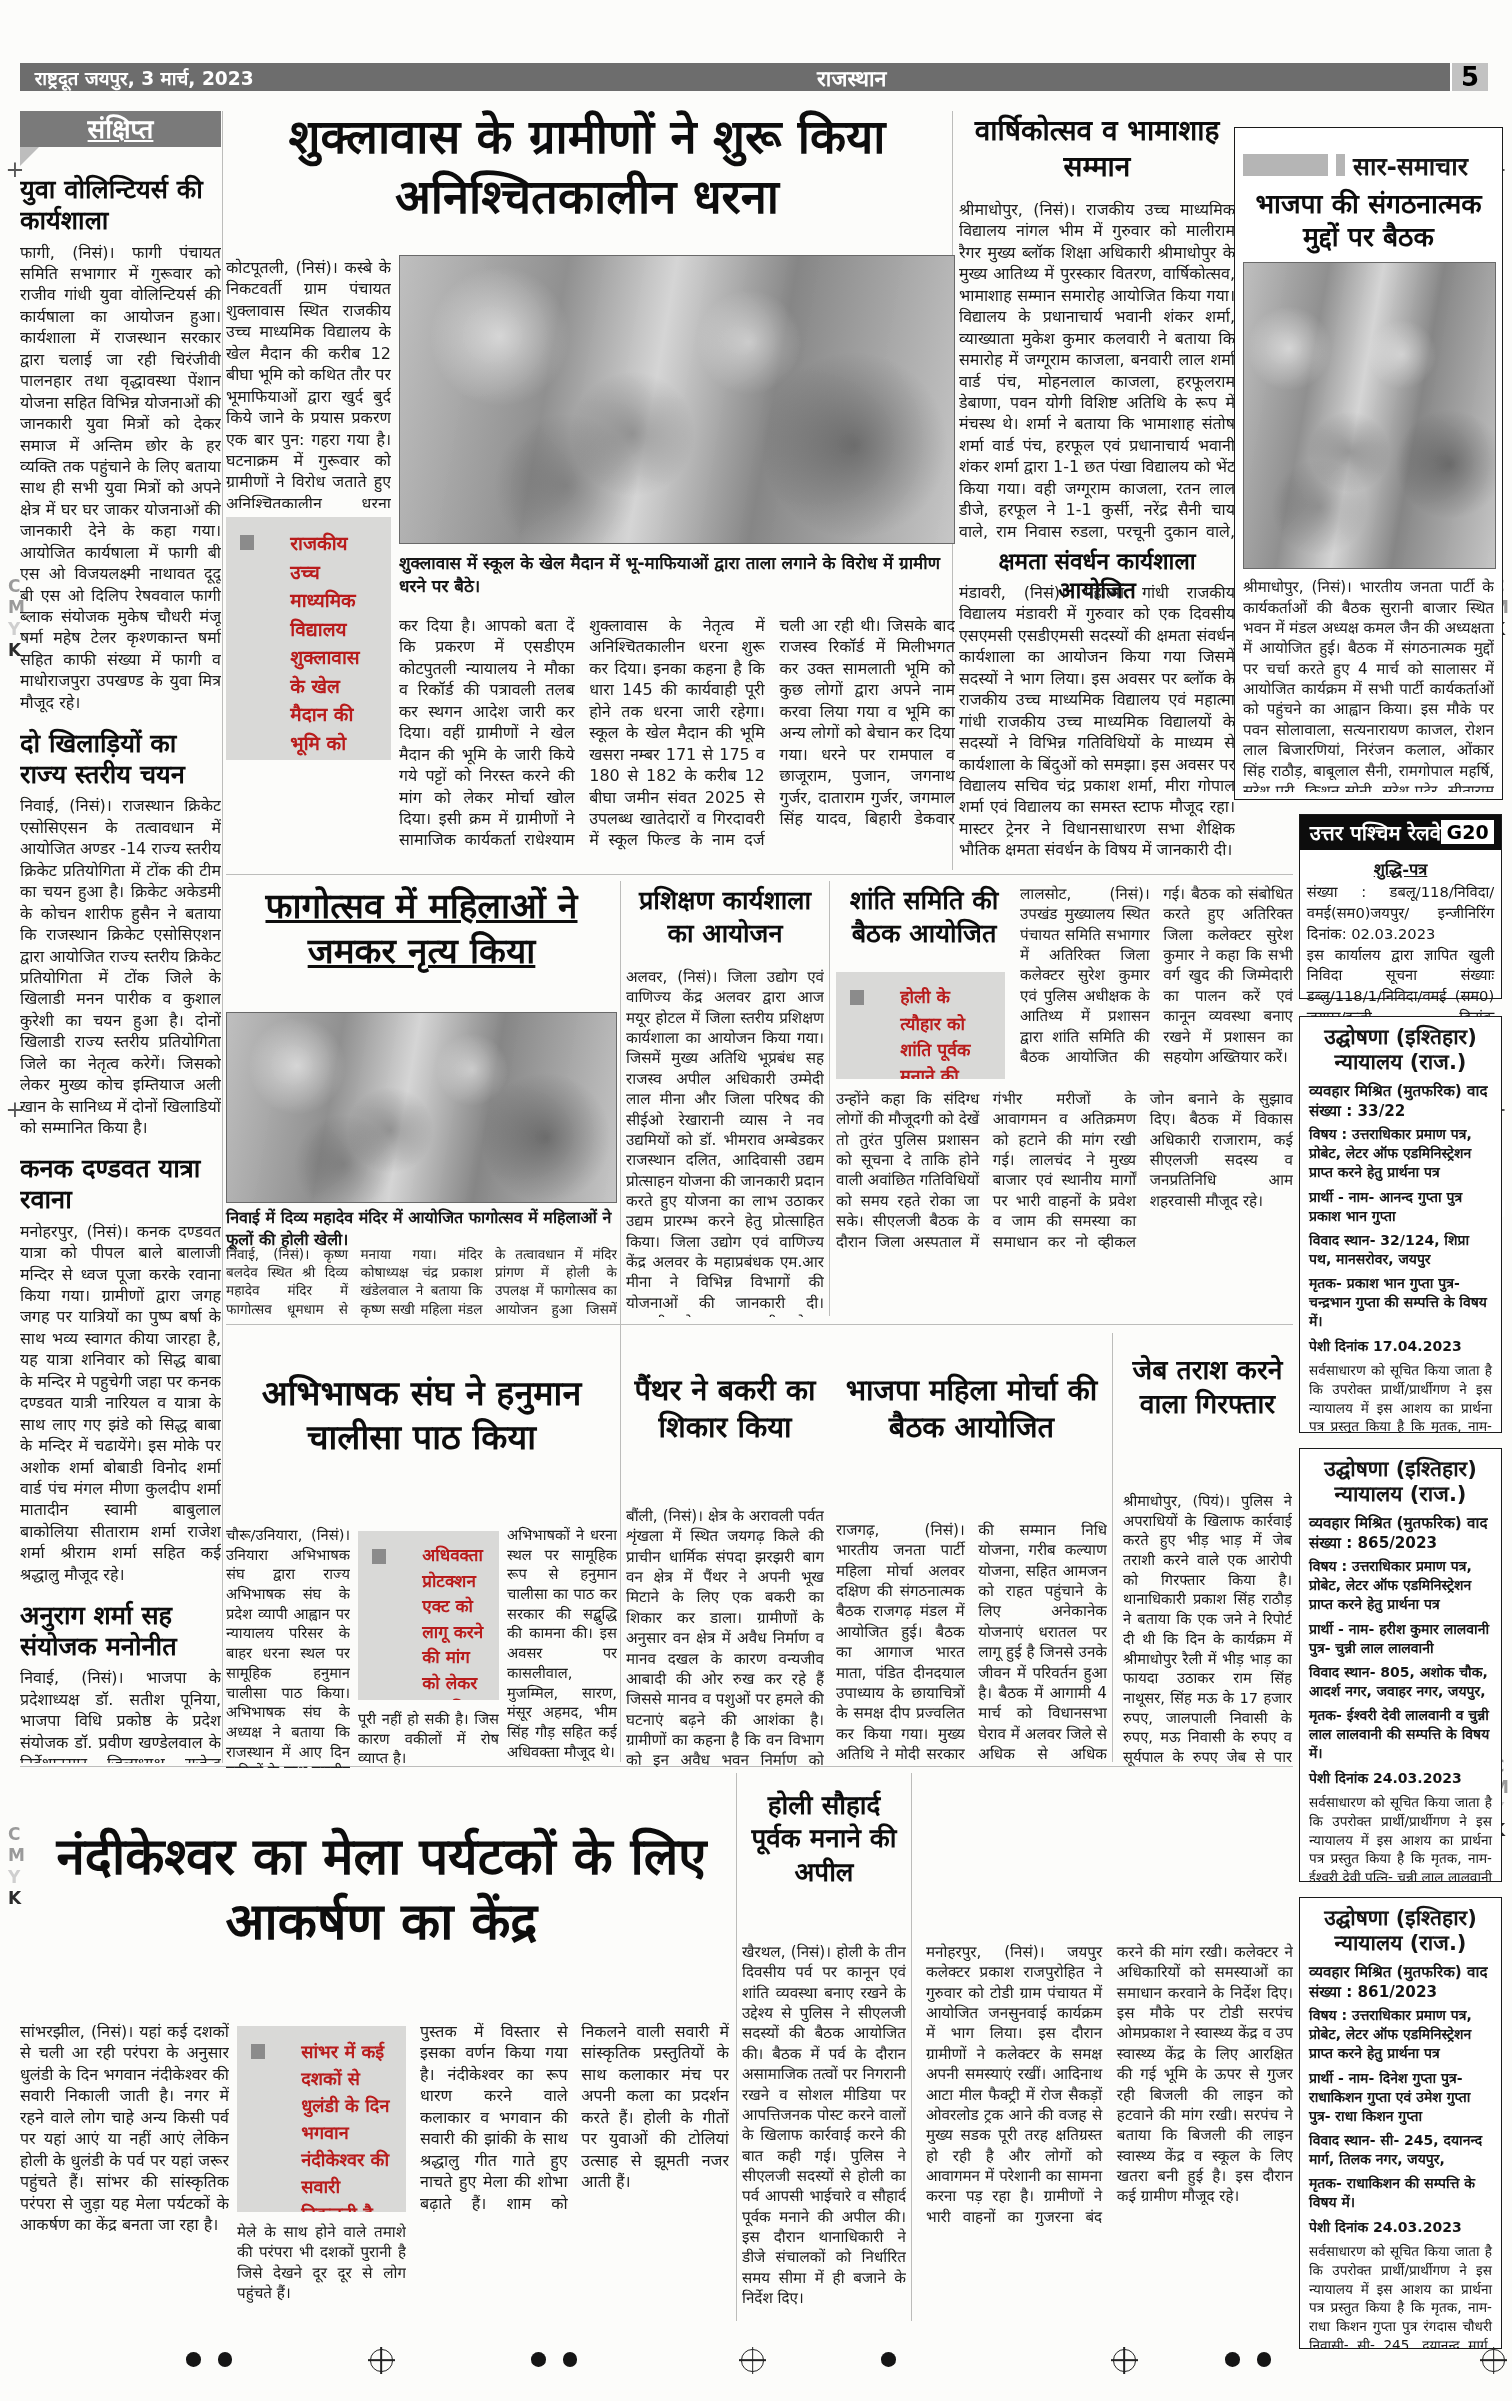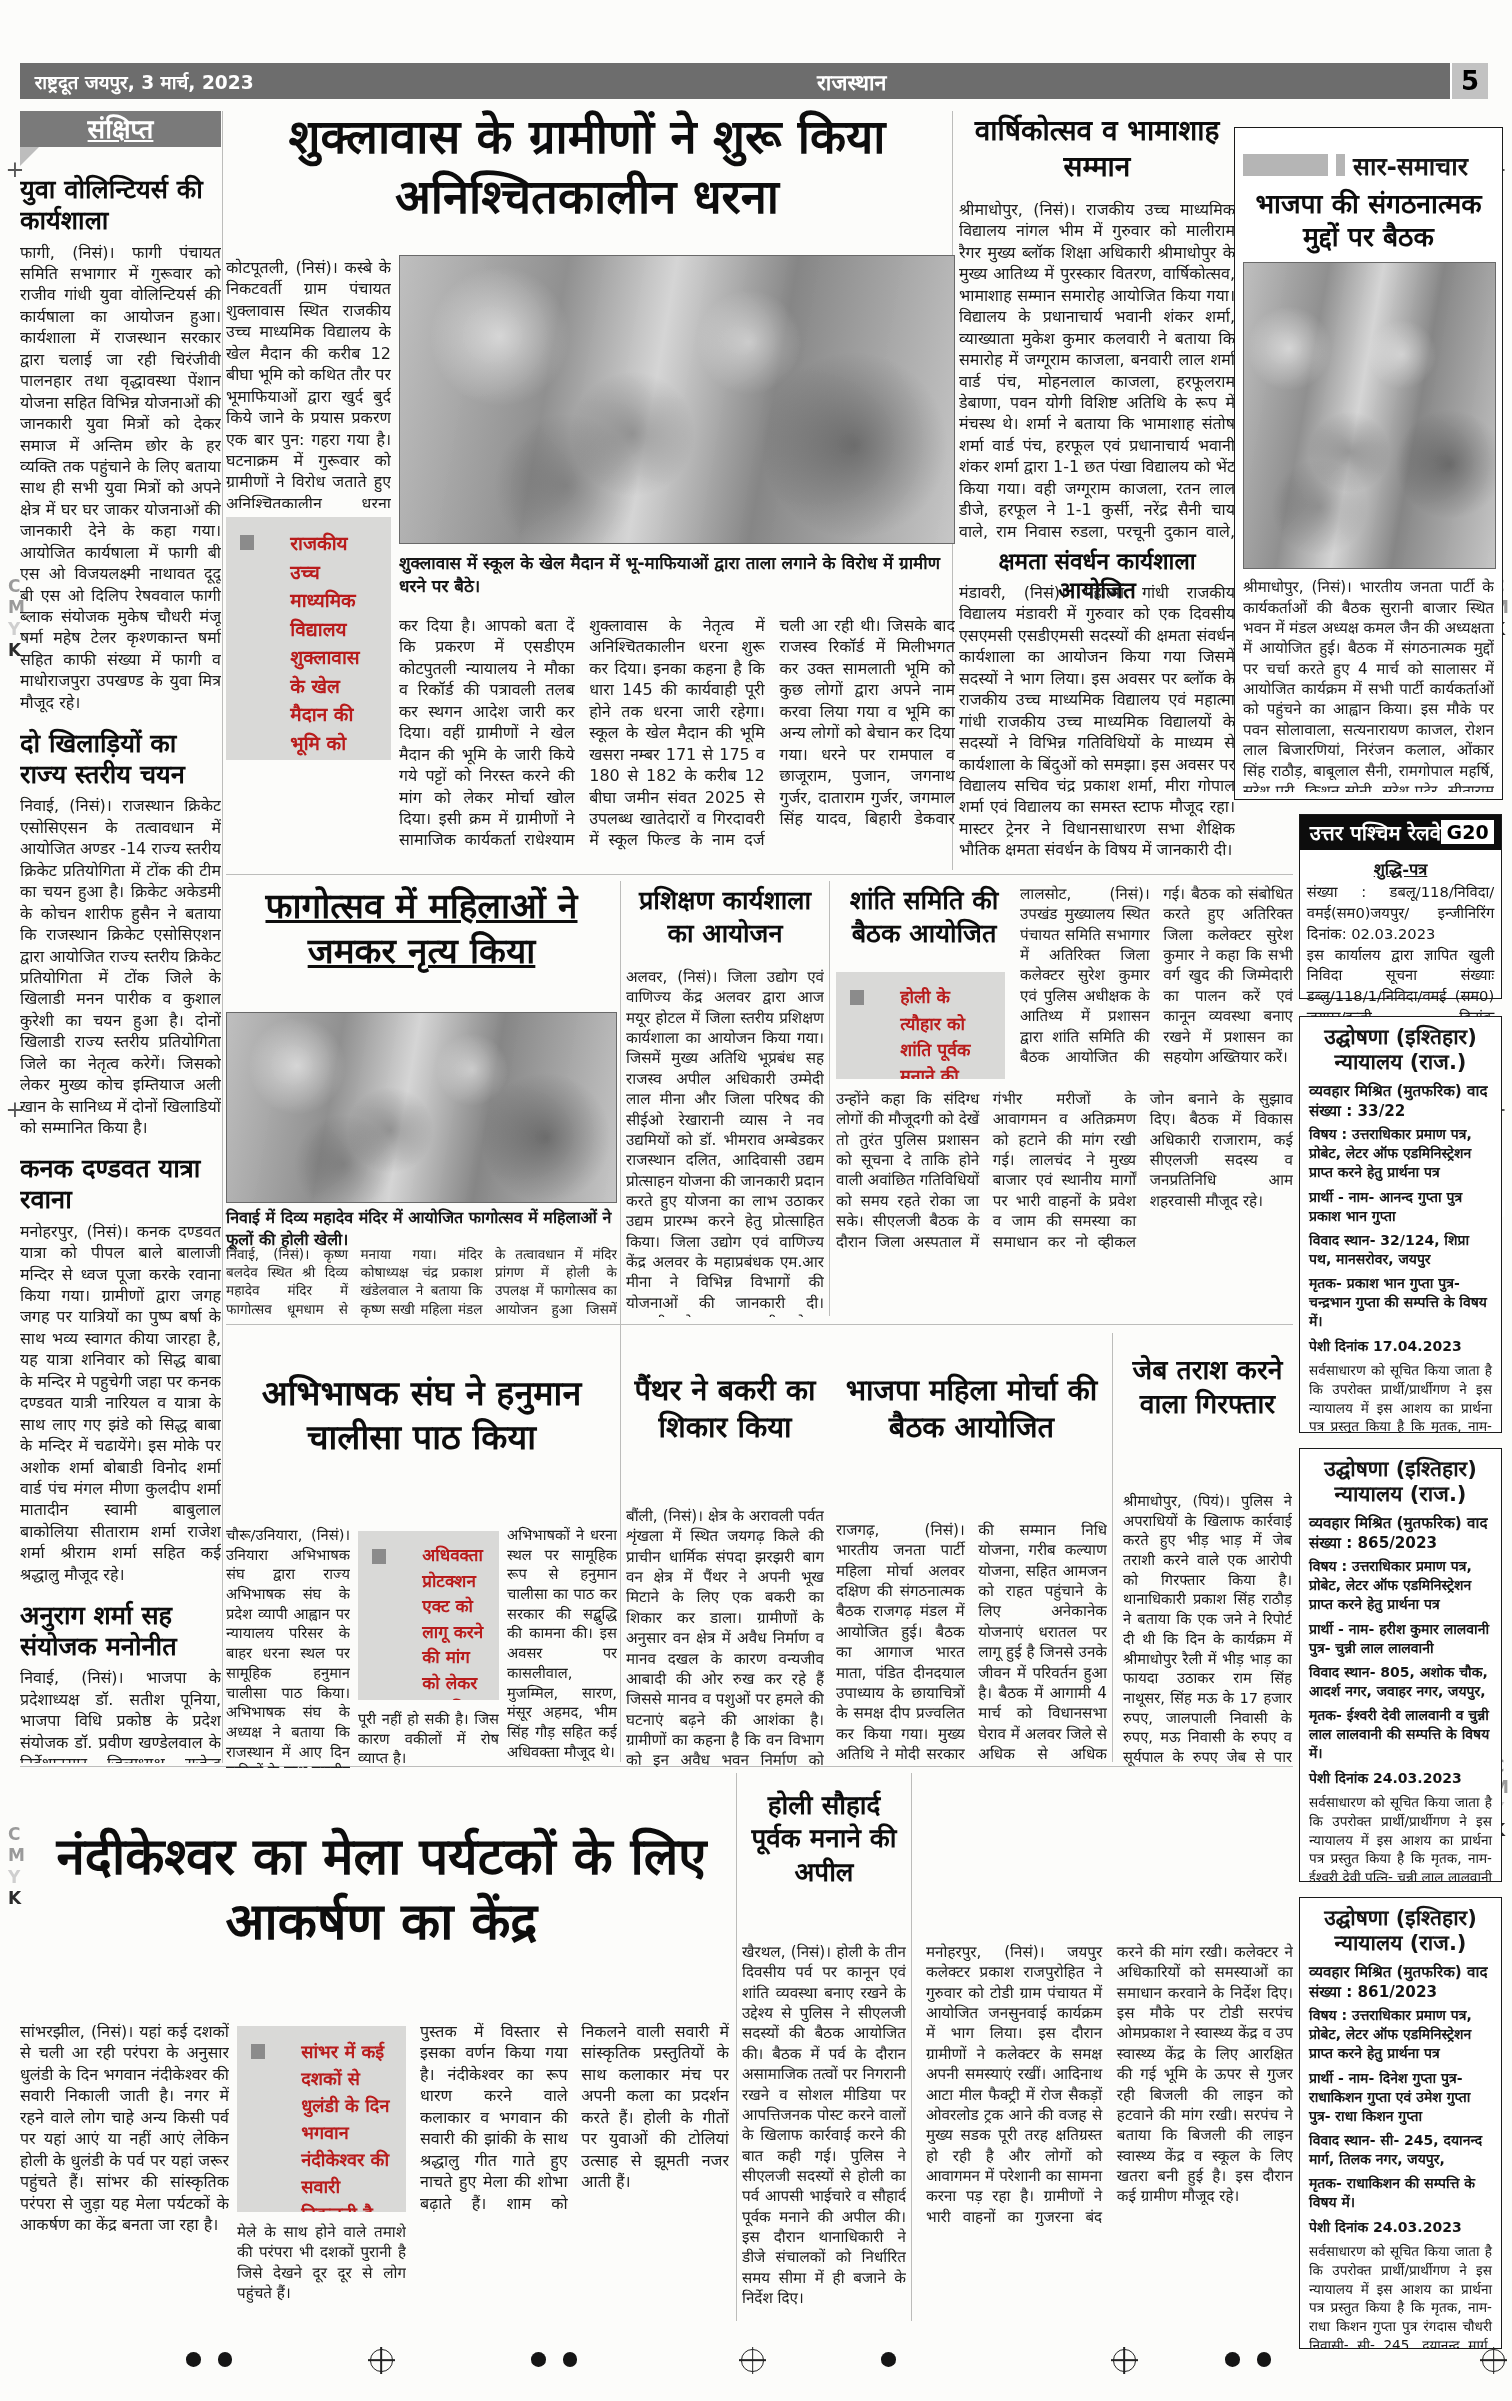--- a/index.html
+++ b/index.html
@@ -86,21 +86,21 @@
     <span class="k">K</span>
   </div>
   <div class="abs cmyk" style="left:1492px;top:1756px;">
     <span>C</span>
     <span>M</span>
     <span class="y">Y</span>
     <span class="k">K</span>
   </div>
 
   
-  <div class="abs mast" style="left:20px;top:63px;width:1468px;height:36px;">
+  <div class="abs mast" style="left:20px;top:63px;width:1468px;height:28px;">
     <div class="mast-left">राष्ट्रदूत जयपुर, 3 मार्च, 2023</div>
     <div class="mast-center">राजस्थान</div>
     <div class="pagenum">5</div>
   </div>
 
   
   <div class="abs" style="left:20px;top:111px;width:201px;height:1652px;overflow:hidden;">
     <div class="sec-label" style="height:36px;font-size:26px;line-height:36px;">संक्षिप्त</div>
     <div class="fold"></div>
     <div style="padding-top:8px;">

